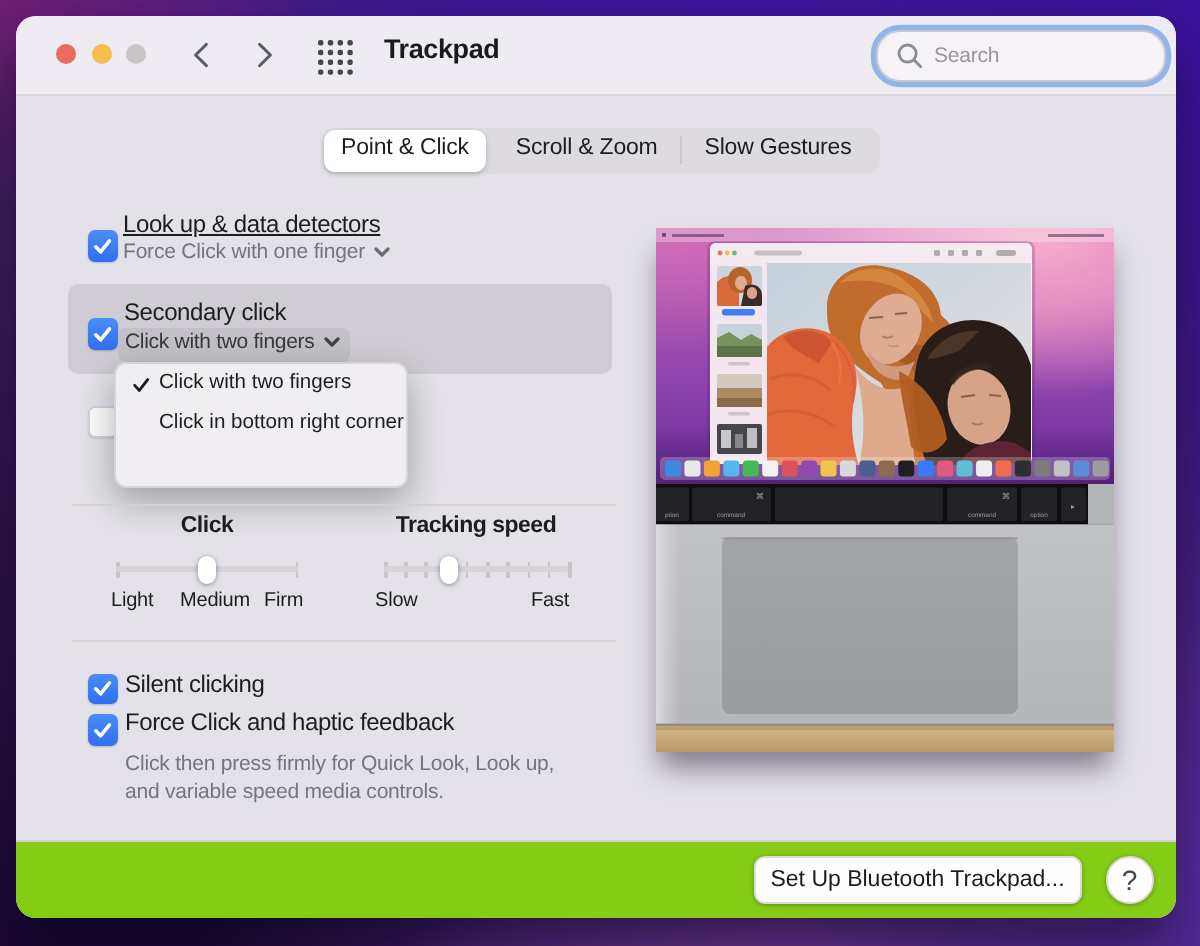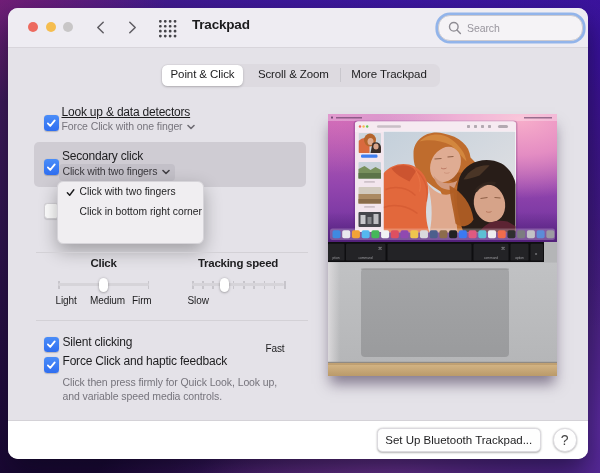--- a/index.html
+++ b/index.html
@@ -21,21 +21,21 @@
     position:absolute; left:8px; top:8px; width:580px; height:451px;
     border-radius:10px; background:#E4E2E8; overflow:hidden;
     box-shadow:0 14px 28px rgba(10,5,25,.55);
   }
   #titlebar {
     position:absolute; left:0; top:0; width:580px; height:40px;
     background:#EEECF2; border-bottom:1px solid #D8D5DB;
   }
   .dot { position:absolute; width:10px; height:10px; border-radius:50%; top:14px; }
   #content { position:absolute; left:0; top:41px; width:580px; height:370.5px; background:#E4E2E8; }
-  #footer { position:absolute; left:0; top:411.5px; width:580px; height:39.5px; background:#ffffff; border-top:1px solid #D4D2D7; }
+  #footer { position:absolute; left:0; top:411.5px; width:580px; height:39.5px; background:#84cc16; border-top:1px solid #D4D2D7; }
   .lbl { font-size:12px; color:#1d1d1f; letter-spacing:-0.2px; white-space:nowrap; }
   .cap { font-size:10.5px; color:#76747C; letter-spacing:-0.1px; white-space:nowrap; }
   .cb { position:absolute; width:15.5px; height:15.5px; border-radius:3.5px;
         background:linear-gradient(#4a8df8,#2f6ef0); box-shadow:0 0.5px 1px rgba(0,0,0,.2); }
   .cb svg { position:absolute; left:1.5px; top:1.5px; }
   .cbe { position:absolute; width:15.5px; height:15.5px; border-radius:3.5px;
          background:#fdfdfd; border:0.5px solid #d4d2d7; box-shadow:0 0.5px 1px rgba(0,0,0,.12); }
   .tick { position:absolute; width:1.5px; background:#C7C5CB; }
   .track { position:absolute; height:3px; background:#D6D4D9; border-radius:2px; }
   .knob { position:absolute; width:9px; height:14.5px; border-radius:4.5px; background:#fff;
@@ -86,21 +86,21 @@
     </div>
   </div>
 
   <div id="content">
 
     <div class="abs" style="left:153px;top:14.5px;width:278.5px;height:23px;border-radius:6.5px;background:#DDDAE0;"></div>
     <div class="abs" style="left:154px;top:15.5px;width:81px;height:21px;border-radius:5.5px;background:#FFFFFF;box-shadow:0 1px 2.5px rgba(0,0,0,.22);"></div>
     <div class="abs" style="left:154px;top:19px;width:81px;text-align:center;font-size:11.5px;color:#1d1d1f;letter-spacing:-0.1px;">Point &amp; Click</div>
     <div class="abs" style="left:248.8px;top:19px;width:72px;text-align:right;font-size:11.5px;color:#1d1d1f;letter-spacing:-0.1px;">Scroll &amp; Zoom</div>
     <div class="abs" style="left:332px;top:19px;width:1px;height:14px;background:#C9C7CD;"></div>
-    <div class="abs" style="left:343px;top:19px;width:76px;text-align:center;font-size:11.5px;color:#1d1d1f;letter-spacing:-0.1px;">More Trackpad</div>
+    <div class="abs" style="left:343px;top:19px;width:76px;text-align:center;font-size:11.5px;color:#1d1d1f;letter-spacing:-0.1px;">Slow Gestures</div>
 
     <div class="cb" style="left:35.5px;top:66px;">
         <svg width="12.5" height="12.5" viewBox="0 0 14 14">
           <path d="M3.2 7.2l2.7 2.8 5-6.2" stroke="#fff" stroke-width="2" fill="none" stroke-linecap="round" stroke-linejoin="round"></path>
         </svg>
       </div>
     <div class="abs lbl" style="left:53.5px;top:55.5px;text-decoration:underline;">Look up &amp; data detectors</div>
     <div class="abs cap" style="left:53.5px;top:70.5px;">Force Click with one finger
       <svg width="8" height="6" viewBox="0 0 8 6" style="margin-left:2px;">
           <path d="M1 1.5l3 3 3-3" stroke="#6e6c73" stroke-width="1.6" fill="none" stroke-linecap="round" stroke-linejoin="round"></path>
@@ -150,21 +150,21 @@
       <div class="tick" style="left:214.7px;top:231.5px;height:8px;"></div>
       <div class="tick" style="left:224.9px;top:231.5px;height:8px;"></div>
       <div class="tick" style="left:235.1px;top:231.5px;height:8px;"></div>
       <div class="tick" style="left:245.3px;top:231.5px;height:8px;"></div>
       <div class="tick" style="left:255.5px;top:231.5px;height:8px;"></div>
       <div class="tick" style="left:265.8px;top:231.5px;height:8px;"></div>
       <div class="tick" style="left:276.0px;top:231.5px;height:8px;"></div>
     <div class="track" style="left:184px;top:234px;width:92px;"></div>
     <div class="knob" style="left:211.5px;top:228.5px;"></div>
     <div class="slbl" style="left:179.5px;top:245.5px;">Slow</div>
-    <div class="slbl" style="left:257.5px;top:245.5px;margin-top:48px;">Fast</div>
+    <div class="slbl" style="left:257.5px;top:245.5px;">Fast</div>
 
     <div class="cb" style="left:35.5px;top:287.5px;">
         <svg width="12.5" height="12.5" viewBox="0 0 14 14">
           <path d="M3.2 7.2l2.7 2.8 5-6.2" stroke="#fff" stroke-width="2" fill="none" stroke-linecap="round" stroke-linejoin="round"></path>
         </svg>
       </div>
     <div class="abs lbl" style="left:54.5px;top:285.5px;">Silent clicking</div>
     <div class="cb" style="left:35.5px;top:308px;">
         <svg width="12.5" height="12.5" viewBox="0 0 14 14">
           <path d="M3.2 7.2l2.7 2.8 5-6.2" stroke="#fff" stroke-width="2" fill="none" stroke-linecap="round" stroke-linejoin="round"></path>

